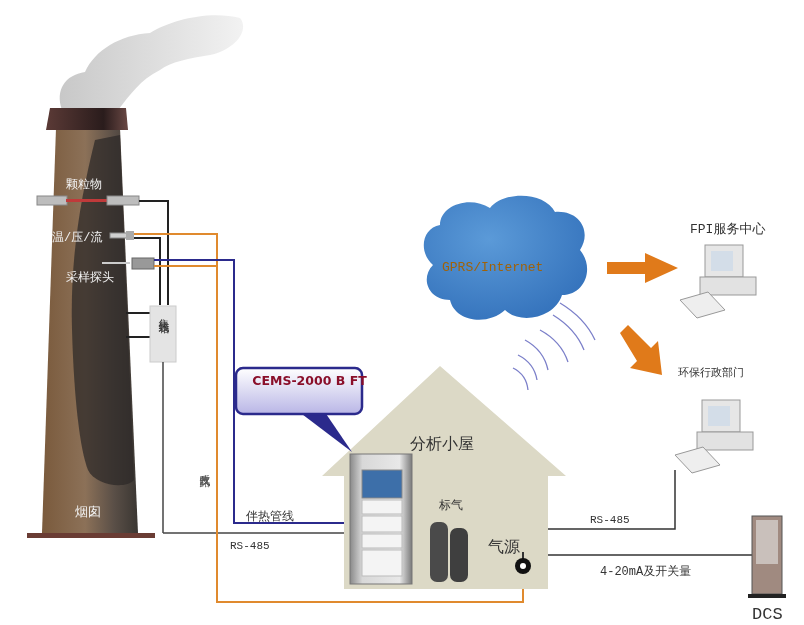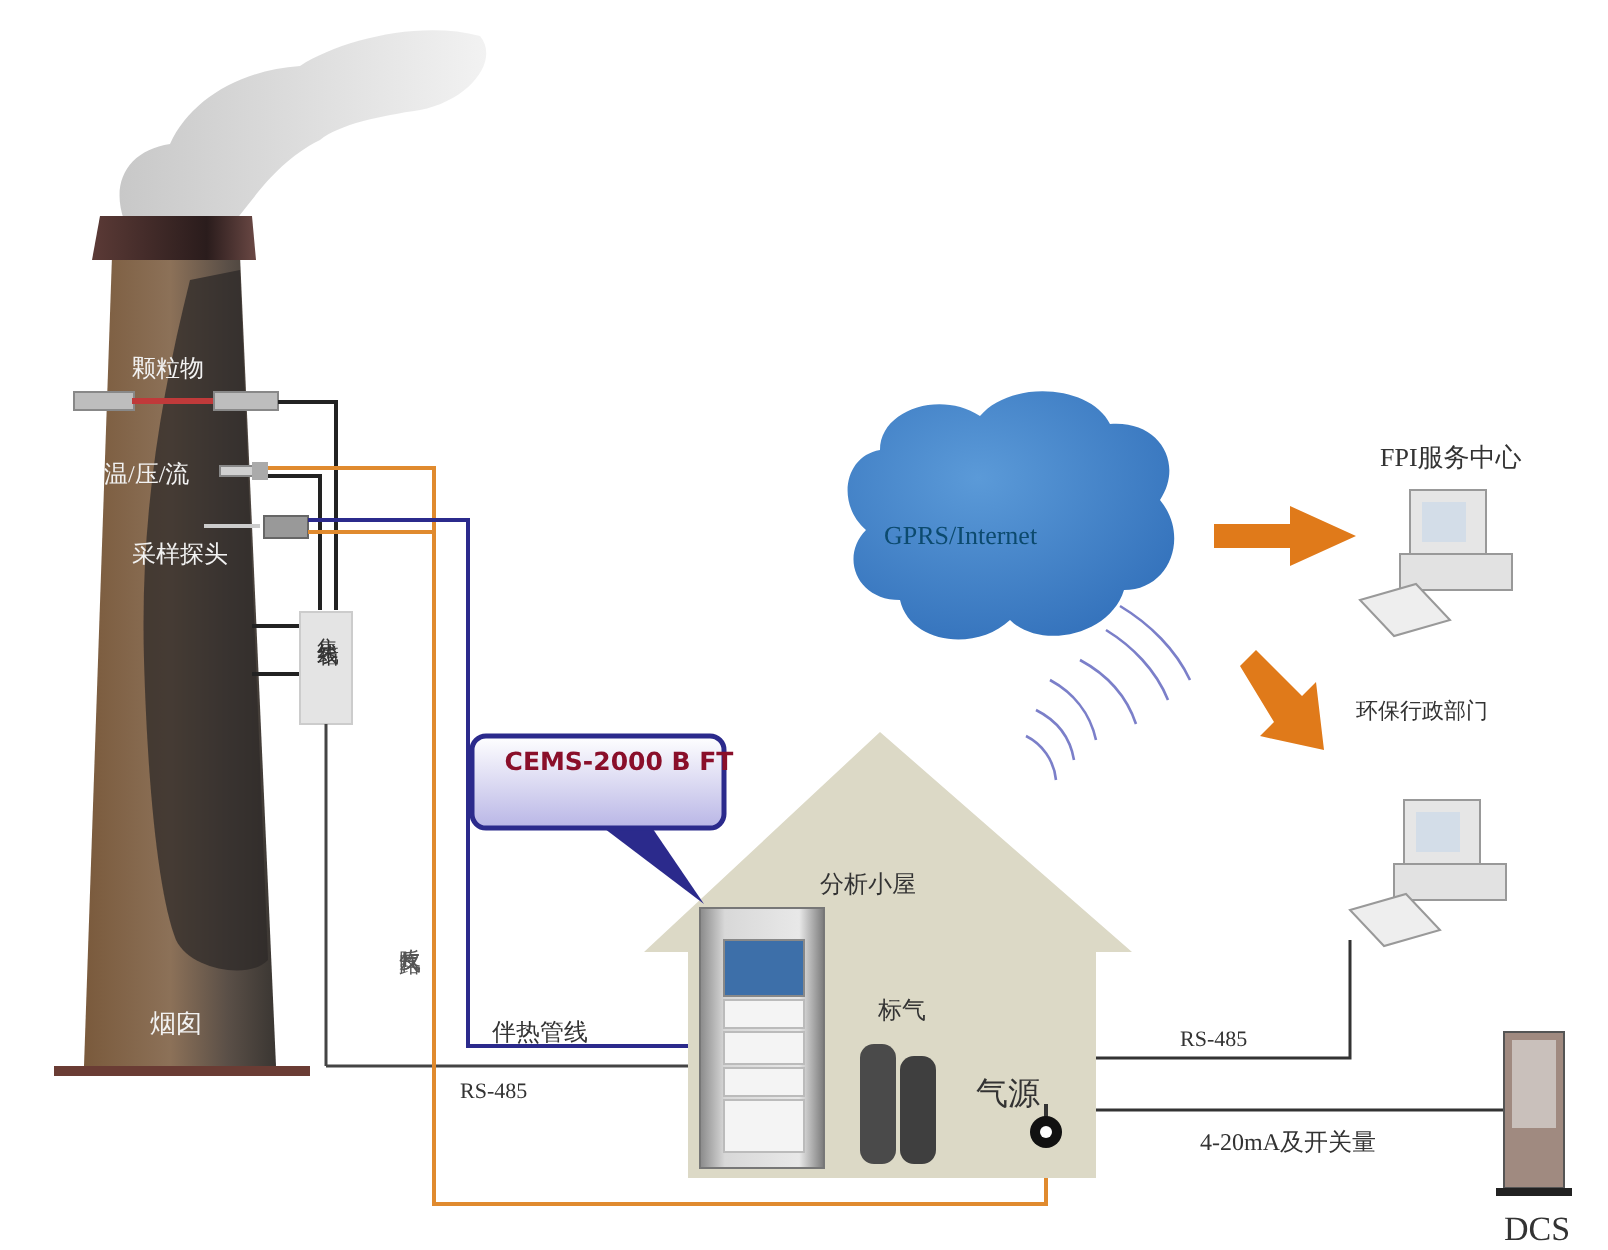--- a/index.html
+++ b/index.html
@@ -1,19 +1,19 @@
 <!DOCTYPE html>
 <html><head>
 <meta charset="utf-8">
 <style>
   html, body { margin: 0; padding: 0; background: #ffffff; }
   body { width: 804px; height: 625px; position: relative; overflow: hidden;
          font-family: "DejaVu Serif", serif; }
   #stage { position: absolute; left: 0; top: 0; width: 804px; height: 625px; }
-  .lbl { position: absolute; white-space: nowrap; color: #333; font-size: 12px; font-family: Liberation Serif, serif; }
+  .lbl { position: absolute; white-space: nowrap; color: #333; font-size: 12px; font-family: Liberation Mono, monospace; }
   .lbl-w { color: #f2f2f2; font-size: 12px; }
   .vert { writing-mode: vertical-rl; letter-spacing: 1px; }
   .callout-text { position: absolute; color: #8a0f2a; font-family: "DejaVu Sans", sans-serif;
                   font-weight: bold; font-size: 12.5px; text-align: center; line-height: 17px; }
 </style>
 </head>
 <body>
 
 <div id="stage">
 <svg width="804" height="625" viewBox="0 0 804 625" style="position:absolute;left:0;top:0">
@@ -179,25 +179,25 @@
 <span class="lbl vert" style="left:155px;top:310px;font-size:11px;letter-spacing:2px">集线箱</span>
 
 <span class="lbl vert" style="left:196px;top:465px;font-size:11px;color:#555">反吹气路</span>
 <span class="lbl" style="left:246px;top:508px;font-size:12px">伴热管线</span>
 <span class="lbl" style="left:230px;top:540px;font-size:11px">RS-485</span>
 
 <div class="callout-text" style="left:238px;top:372px;width:143px">
   <div>CEMS-2000  B FT</div>
 </div>
 
-<span class="lbl" style="left:410px;top:434px;font-size:12px">分析小屋</span>
+<span class="lbl" style="left:410px;top:434px;font-size:16px">分析小屋</span>
 <span class="lbl" style="left:439px;top:497px;font-size:12px">标气</span>
 <span class="lbl" style="left:488px;top:537px;font-size:16px">气源</span>
 
-<span class="lbl" style="left:442px;top:260px;font-size:13px;color:#0c4a6e">GPRS/Internet</span>
+<span class="lbl" style="left:442px;top:260px;font-size:13px;color:#a16207">GPRS/Internet</span>
 
 <span class="lbl" style="left:690px;top:220px;font-size:13px">FPI服务中心</span>
-<span class="lbl" style="left:678px;top:348px;font-size:11px">环保行政部门</span>
+<span class="lbl" style="left:678px;top:365px;font-size:11px">环保行政部门</span>
 <span class="lbl" style="left:752px;top:605px;font-size:17px">DCS</span>
 
 <span class="lbl" style="left:590px;top:514px;font-size:11px">RS-485</span>
 <span class="lbl" style="left:600px;top:563px;font-size:12px">4-20mA及开关量</span>
 </div>
 
 </body></html>

